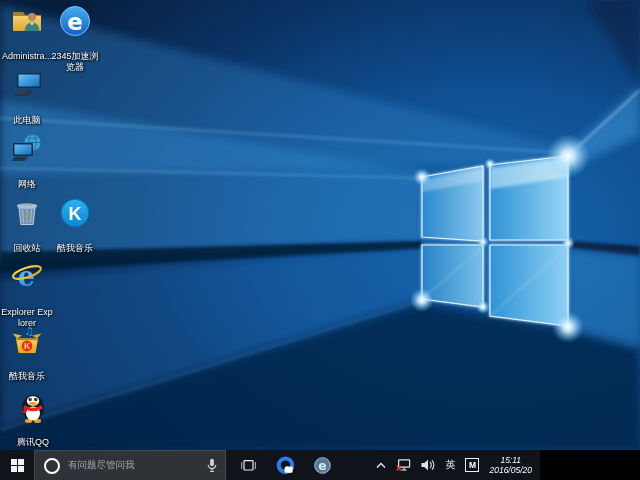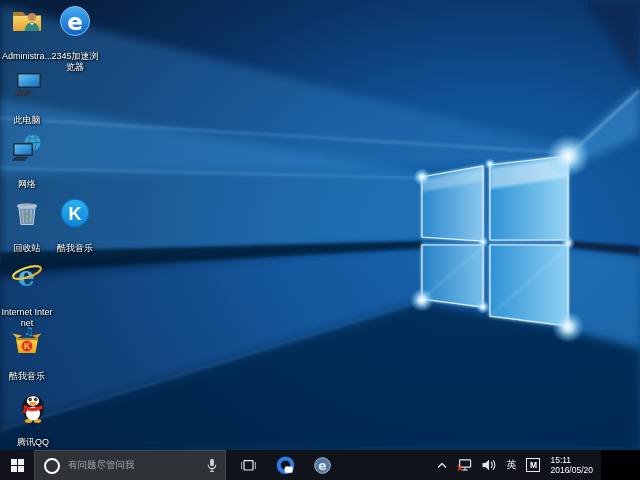--- a/index.html
+++ b/index.html
@@ -15,42 +15,42 @@
   .icon-cell{position:absolute;width:52px;text-align:center;cursor:default;}
   .icon-img{width:34px;height:34px;margin:0 auto;display:block;}
   .icon-label{
     margin-top:13px;font-size:9px;line-height:11px;color:#fff;
     text-shadow:1px 1px 2px rgba(0,0,0,.95),0 0 3px rgba(0,0,0,.85);
     word-break:break-all;
   }
   .nowrap{white-space:nowrap;}
   
   .taskbar{
-    position:absolute;left:0;bottom:0;width:601px;height:30px;
+    position:absolute;left:0;bottom:0;width:540px;height:30px;
     background:#10131a;display:flex;align-items:stretch;z-index:5;
   }
   .start-button{width:34px;display:flex;align-items:center;justify-content:center;}
   .win-logo{width:13px;height:13px;display:grid;grid-template-columns:6px 6px;grid-template-rows:6px 6px;gap:1px;}
   .win-logo div{background:#f2f4f6;}
   .search-box{
     width:192px;background:#2f3237;border:1px solid #45484e;border-bottom:none;
     display:flex;align-items:center;box-sizing:border-box;
   }
   .cortana-ring{width:12px;height:12px;border:2.5px solid #fff;border-radius:50%;margin-left:9px;flex:none;}
   .search-text{color:#a9adb2;font-size:9.5px;margin-left:8px;flex:1;text-align:left;overflow:hidden;white-space:nowrap;}
   .mic{margin-right:8px;flex:none;display:flex;}
   .tb-btn{width:30px;display:flex;align-items:center;justify-content:center;margin-left:7px;}
   .tray{margin-left:auto;display:flex;align-items:center;padding-right:3px;}
   .tray-item{display:flex;align-items:center;justify-content:center;padding:0 5px;height:100%;}
   .tray-text{color:#fff;font-size:10px;}
   .ime-badge{
     color:#fff;font-size:8.5px;font-weight:bold;border:1px solid #e9ebee;
     width:12px;height:12px;display:flex;align-items:center;justify-content:center;
   }
-  .clock{text-align:left;font-size:8.5px;line-height:10px;color:#fff;padding:0 5px;}
+  .clock{text-align:center;font-size:8.5px;line-height:10px;color:#fff;padding:0 5px;font-style:italic;}
 </style>
 </head>
 <body>
 
 <div class="desktop">
 
   <svg class="wallpaper" width="640" height="450" viewBox="0 0 640 450">
     <defs>
       <radialGradient id="bg" cx="77%" cy="52%" r="85%">
         <stop offset="0%" stop-color="#1566b0"></stop>
@@ -202,21 +202,21 @@
             <stop offset="100%" stop-color="#1f8fd8"></stop>
           </linearGradient>
         <linearGradient id="ieg" x1="0" y1="0" x2="1" y2="1">
           <stop offset="0%" stop-color="#fae04e"></stop>
             <stop offset="100%" stop-color="#e8a51b"></stop>
           </linearGradient>
       </defs>
       <text x="16.4" y="26" font-size="27" font-weight="bold" fill="url(#ieb)" text-anchor="middle" font-family="'DejaVu Serif', serif">e</text>
       <ellipse cx="17" cy="12.5" rx="14.5" ry="4.8" fill="none" stroke="url(#ieg)" stroke-width="2.1" transform="rotate(-18 17 12.5)"></ellipse>
     </svg>
-    <div class="icon-label">Internet Internet</div>
+    <div class="icon-label">Explorer Explorer</div>
   </div>
 
   <div class="icon-cell" style="left:1px;top:324px">
     <svg class="icon-img" viewBox="0 0 34 34">
       <defs>
           <linearGradient id="kwg" x1="0" y1="0" x2="0" y2="1">
         <stop offset="0%" stop-color="#ffd54e"></stop>
             <stop offset="100%" stop-color="#eda318"></stop>
           </linearGradient>
         </defs>

